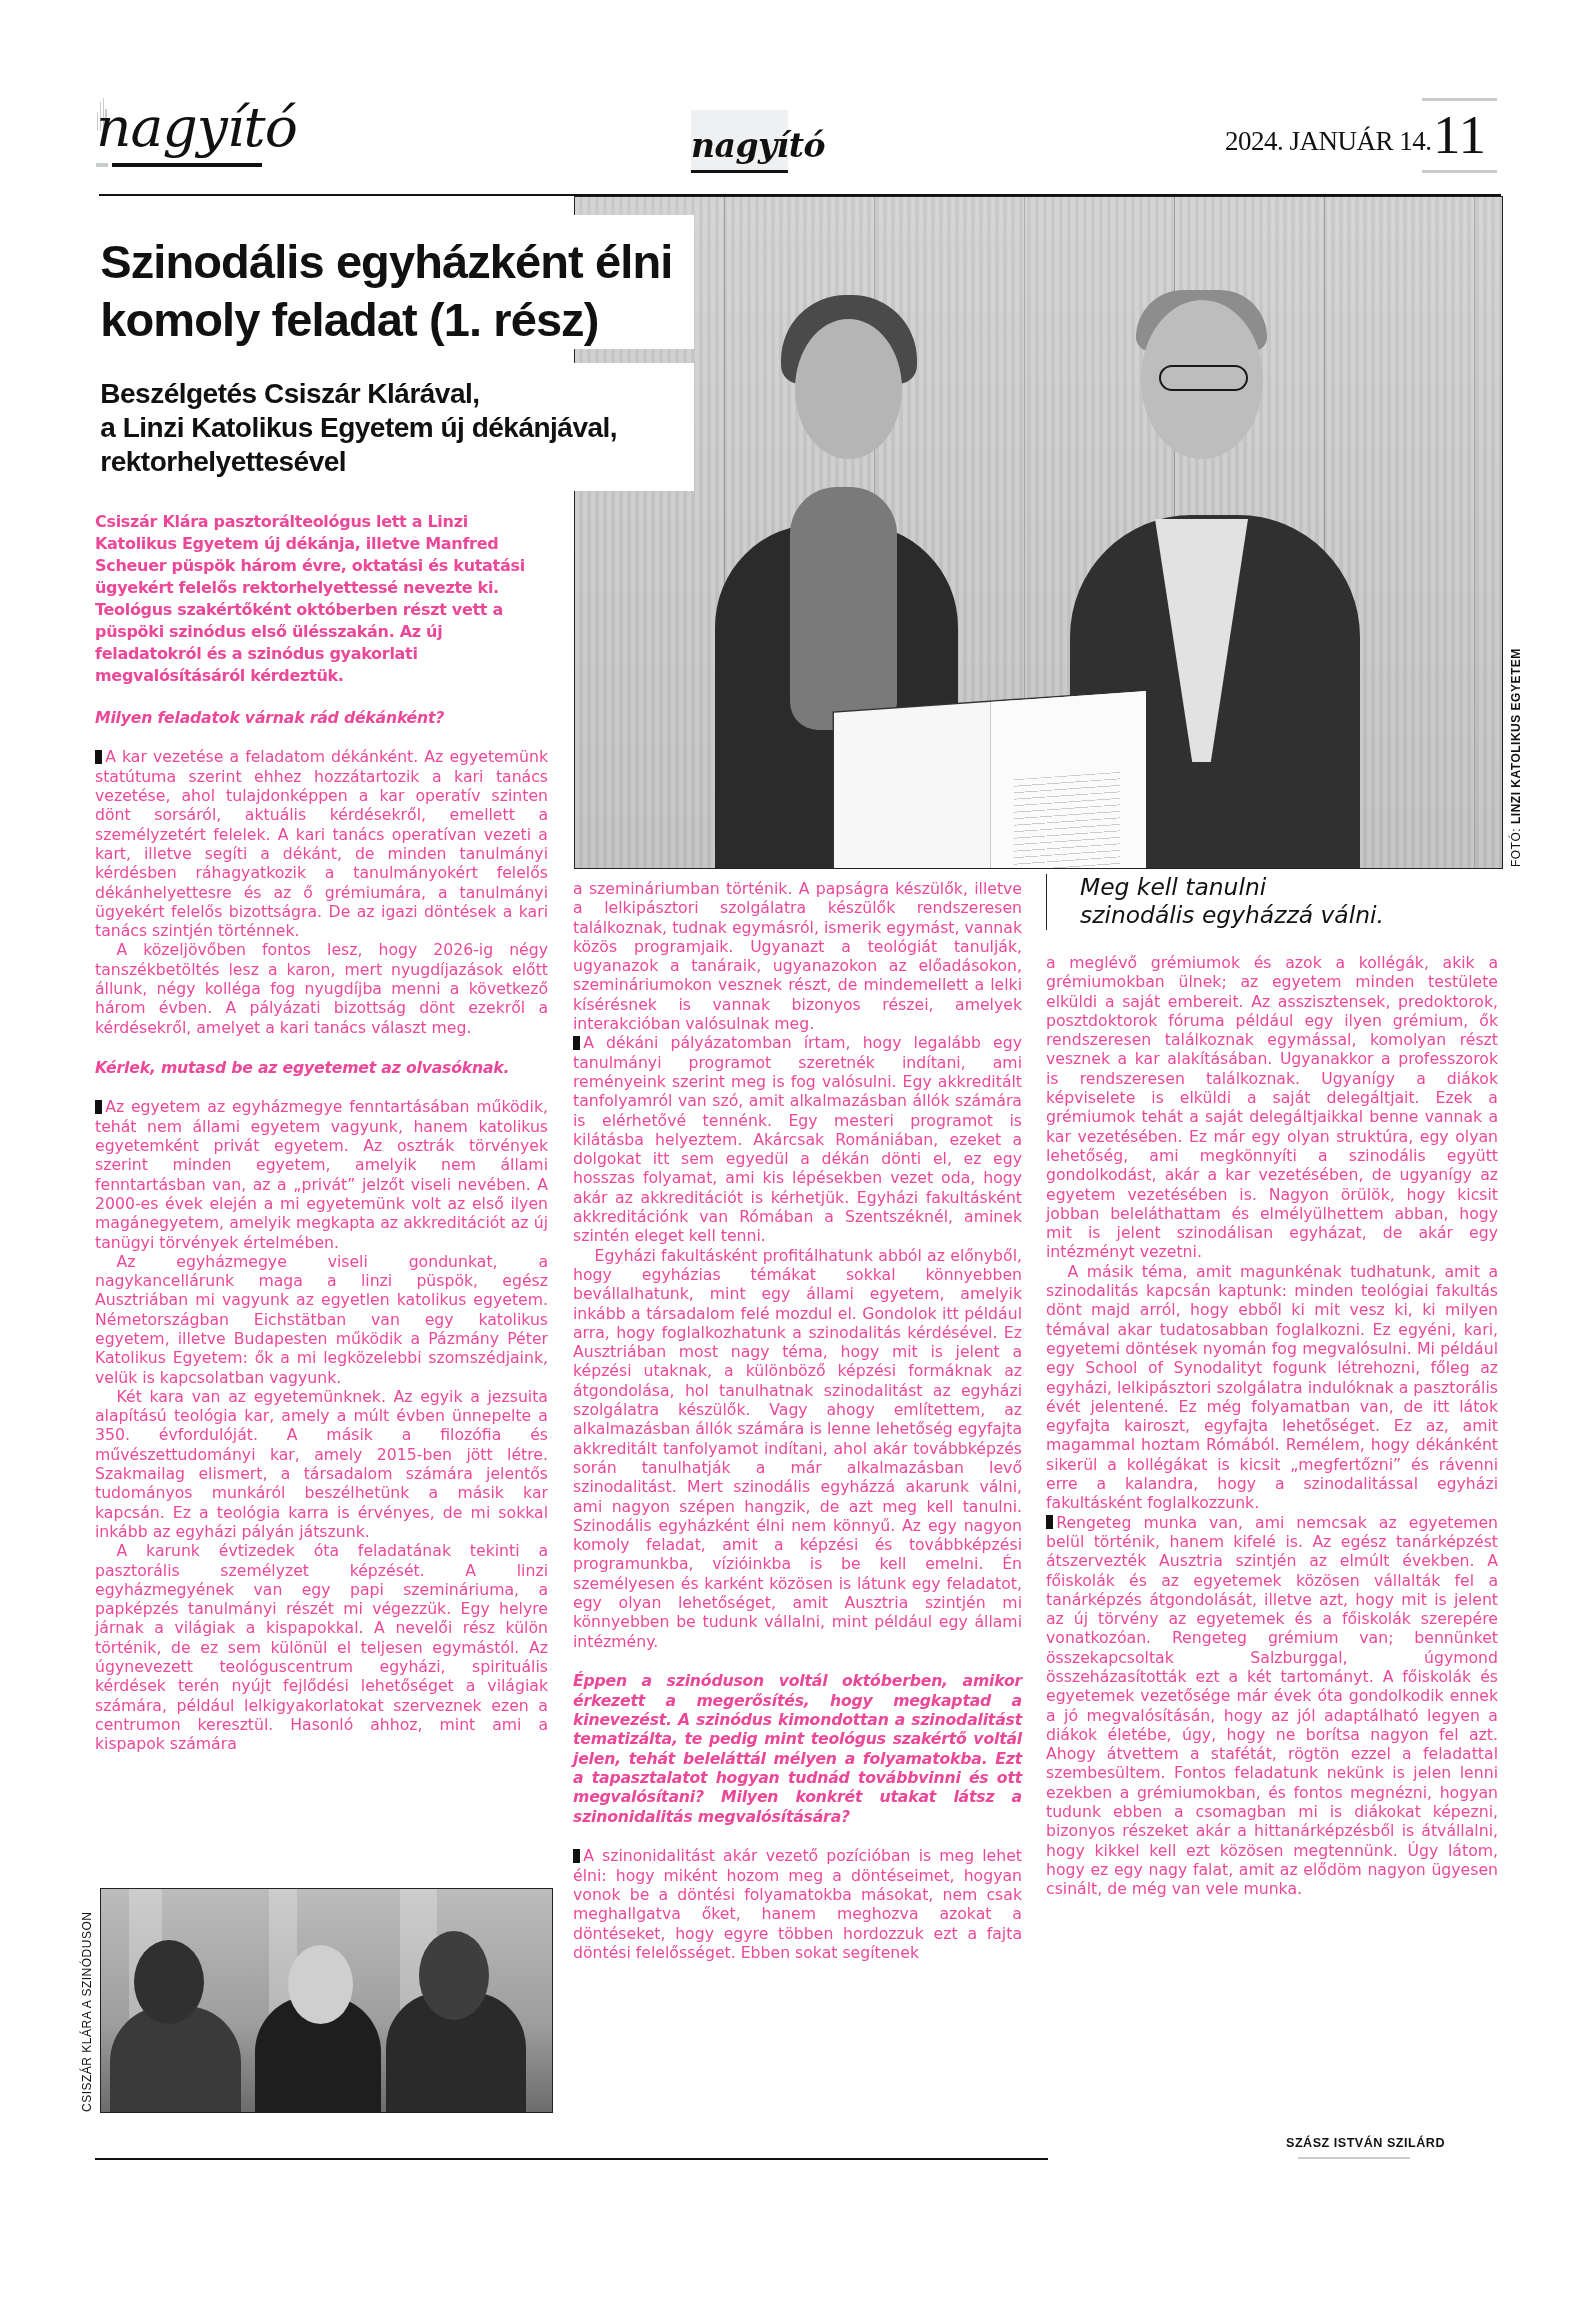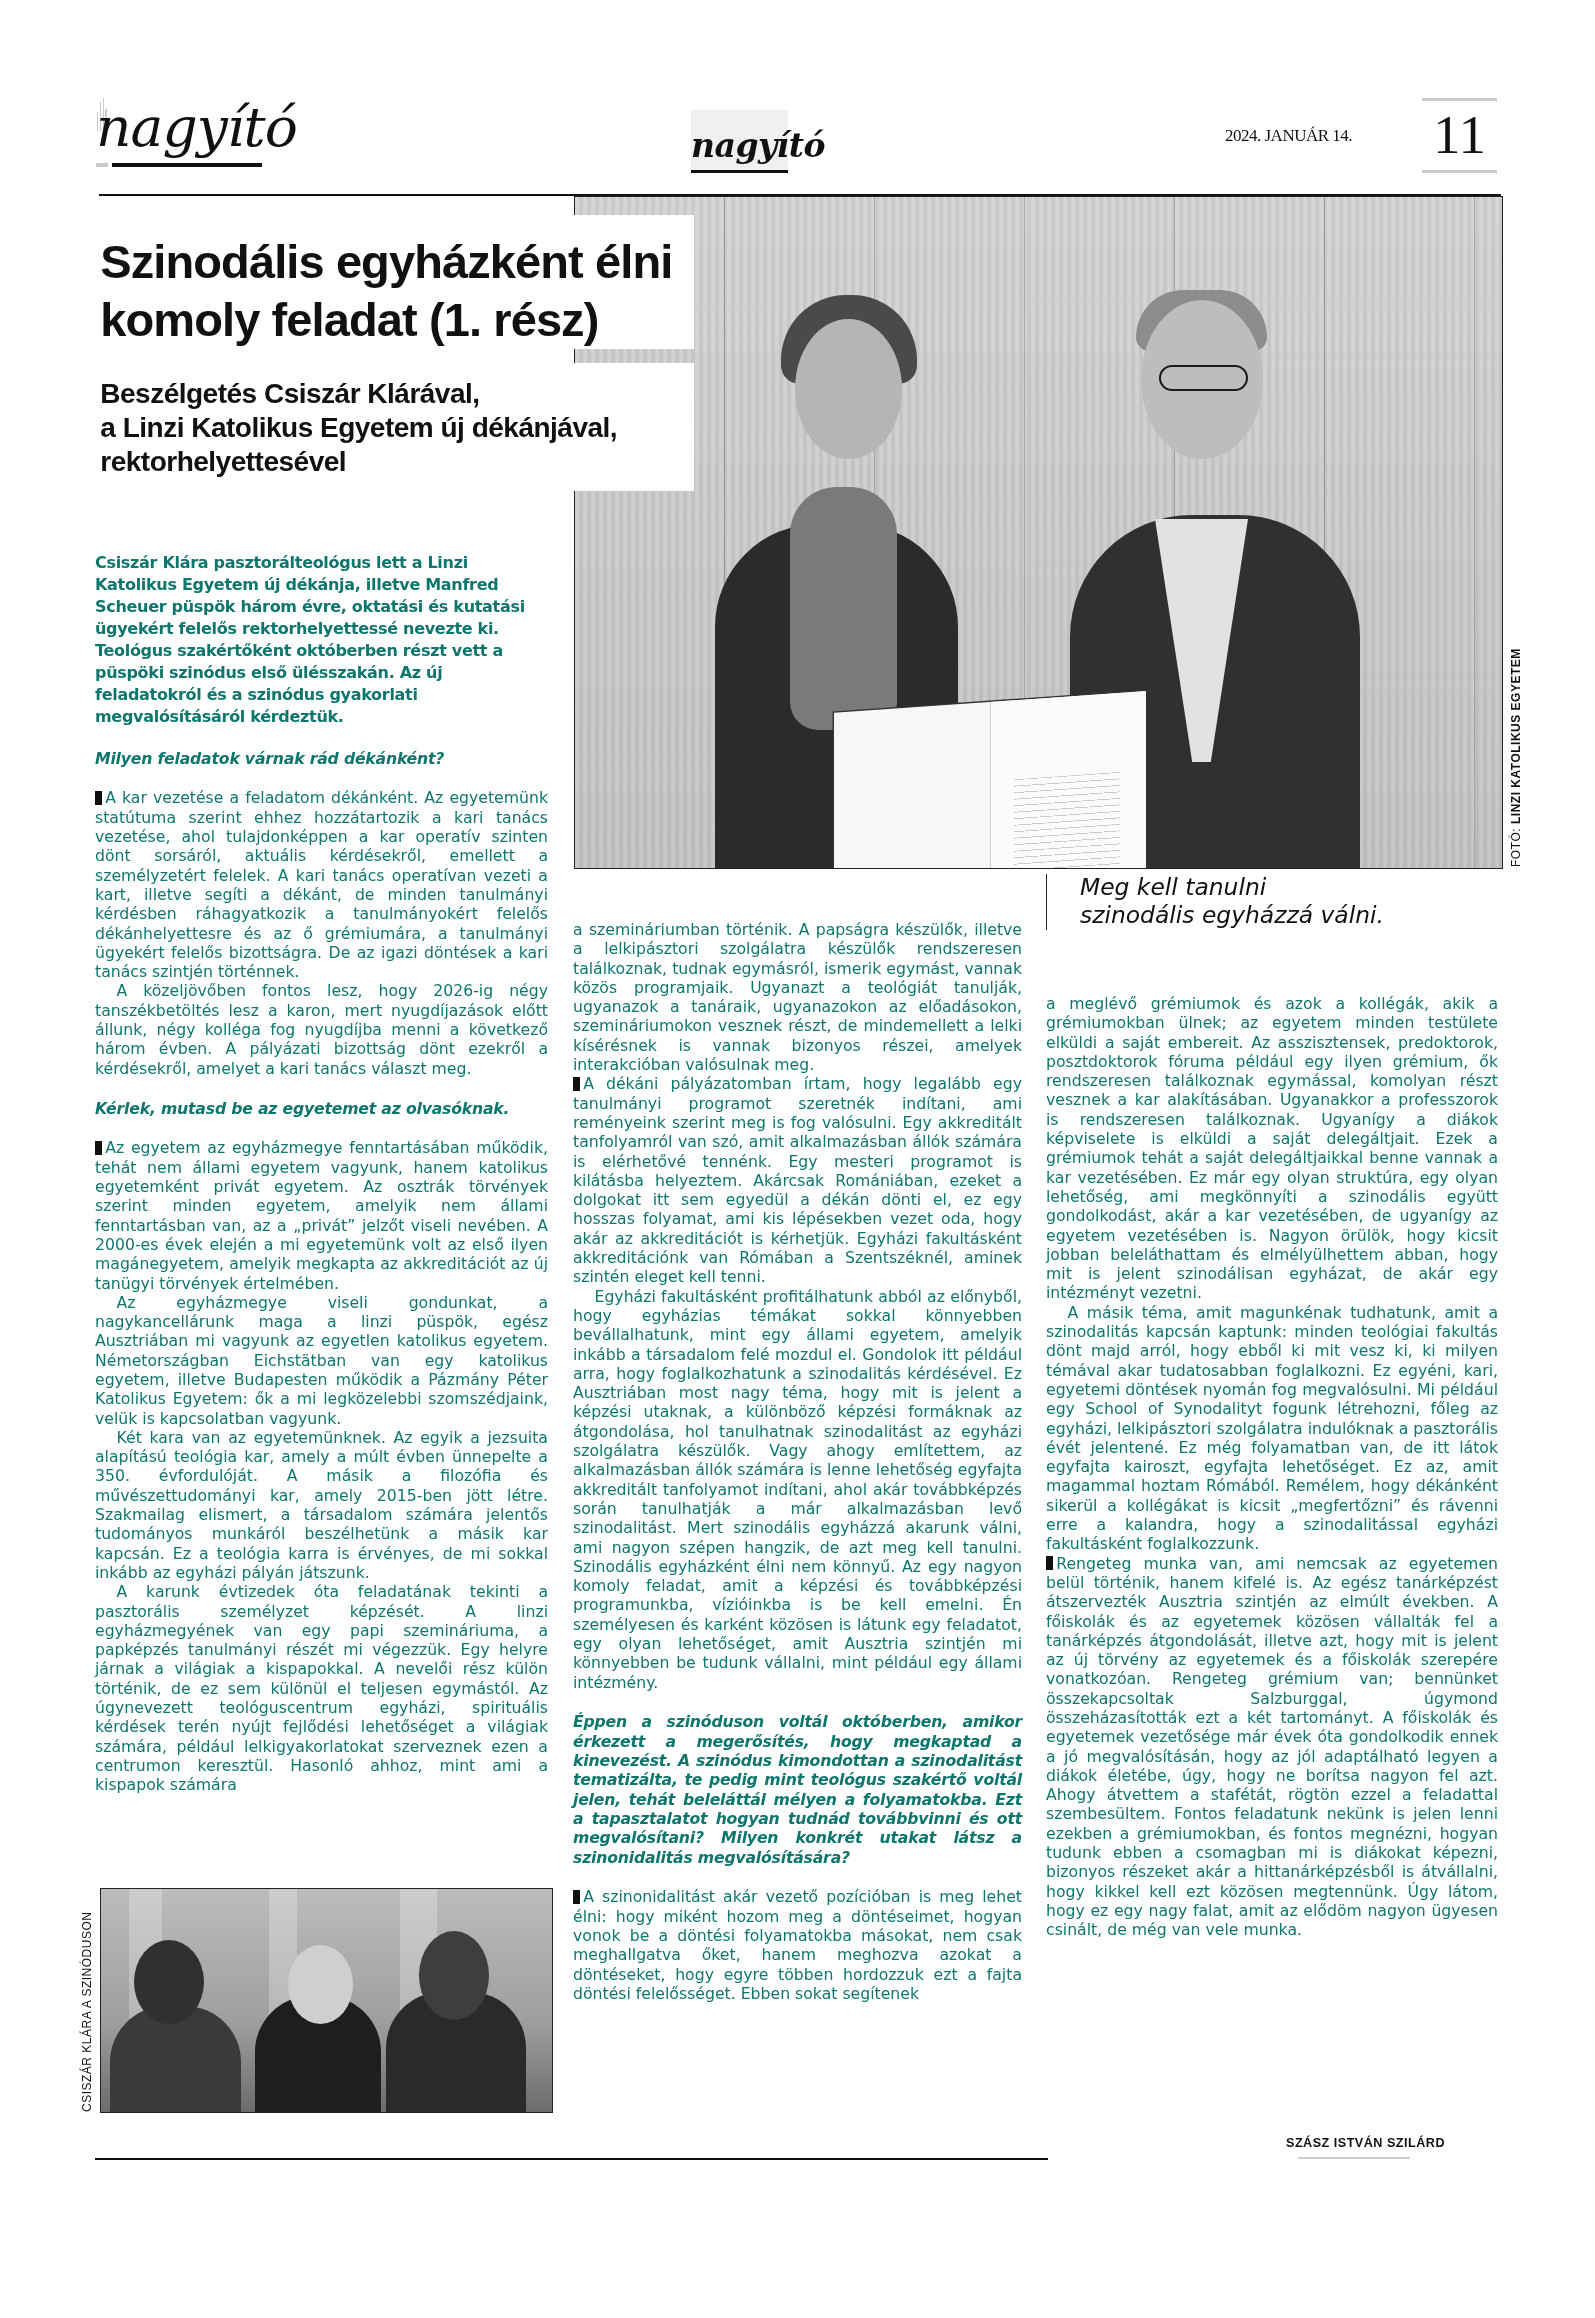--- a/index.html
+++ b/index.html
@@ -9,21 +9,21 @@
   .masthead { position: absolute; left: 0; top: 0; width: 1595px; height: 196px; }
   .logo { position: absolute; left: 96px; top: 100px; font-family: "DejaVu Serif", serif; font-style: italic; font-size: 55px; letter-spacing: -0.9px; color: #111; line-height: 1; }
   .logo-spark { position: absolute; left: 96px; top: 98px; width: 11.2px; height: 33px; }
   .logo-spark i { position: absolute; bottom: 0; width: 1.4px; background: #c8ccca; }
   .logo-underline { position: absolute; left: 112px; top: 163px; width: 150px; height: 3.7px; background: #111; }
   .logo-underline-grey { position: absolute; left: 96px; top: 163px; width: 12px; height: 3.7px; background: #c8ccca; }
 
   .section-tag { position: absolute; left: 691px; top: 110px; width: 97px; height: 60px; background: #eff0f1; border-bottom: 3.3px solid #111; }
   .section-tag span { position: absolute; left: 0; right: 0; top: 16px; text-align: right; font-family: "DejaVu Serif", serif; font-style: italic; font-weight: bold; font-size: 33px; color: #111; letter-spacing: -0.5px; }
 
-  .date { position: absolute; left: 1225px; top: 126px; font-family: "Liberation Serif", serif; font-size: 17px; color: #111; letter-spacing: -0.5px; }
+  .date { position: absolute; left: 1225px; top: 126px; font-family: "Liberation Serif", serif; font-size: 27px; color: #111; letter-spacing: -0.5px; }
   .page-no-wrap { position: absolute; left: 1422px; top: 98px; width: 75px; height: 76px; }
   .page-no-wrap .bar { position: absolute; left: 0; width: 75px; height: 3.3px; background: #c8ccca; }
   .page-no { position: absolute; left: 0; width: 75px; top: 9.3px; text-align: center; font-family: "Liberation Serif", serif; font-size: 55px; line-height: 1; color: #111; }
 
   .rule-top { position: absolute; left: 99px; top: 194px; width: 1402px; height: 2.3px; background: #111; }
 
   
   .hero { position: absolute; left: 574px; top: 196px; width: 927px; height: 671px; overflow: hidden; border: 1.4px solid #222;
     background:
       repeating-linear-gradient(90deg, rgba(0,0,0,0) 0 149px, rgba(80,80,80,0.35) 149px 150px),
@@ -46,21 +46,21 @@
   .credit-vertical { position: absolute; left: 1509px; top: 867px; transform: rotate(-90deg); transform-origin: left top; font-size: 12px; letter-spacing: 0.5px; white-space: nowrap; color: #111; }
   .credit-vertical b { font-weight: bold; }
 
   
   .title-box { position: absolute; left: 90px; top: 215px; width: 604px; background: #fff; padding-top: 18px; }
   .title { margin: 0; padding-left: 10.3px; font-family: "Liberation Sans", sans-serif; font-weight: bold; font-size: 47px; line-height: 58px; letter-spacing: -0.9px; color: #111; width: 584px; }
   .sub-box { position: absolute; left: 90px; top: 363px; width: 604px; background: #fff; padding: 14px 0 12px 0; }
   .subtitle { margin: 0; padding-left: 10.3px; font-weight: bold; font-size: 28px; line-height: 34px; letter-spacing: -0.5px; color: #111; }
 
   
-  .col { position: absolute; font-family: "DejaVu Sans", sans-serif; font-size: 15.7px; line-height: 19.3px; color: #0f766e; text-align: justify; hyphens: manual; margin-top: 41px; }
+  .col { position: absolute; font-family: "DejaVu Sans", sans-serif; font-size: 15.7px; line-height: 19.3px; color: #ec4899; text-align: justify; hyphens: manual; }
   .col p { margin: 0; }
   .col p.indent { text-indent: 21.5px; }
   .col .lead { font-family: "DejaVu Sans", sans-serif; font-weight: bold; font-size: 16px; line-height: 22px; text-align: left; letter-spacing: -0.3px; }
   .col .q { font-weight: bold; font-style: italic; margin-top: 20.6px; margin-bottom: 20.6px; letter-spacing: -0.2px; }
   .col .ans-mark { display: inline-block; width: 6.5px; height: 14px; background: #111; margin-right: 3.7px; vertical-align: -1.4px; }
   .col1 { left: 95px; top: 511px; width: 453px; }
   .col2 { left: 573px; top: 879px; width: 449px; }
   .col3 { left: 1046px; top: 953px; width: 452px; }
 
   .pull-quote { position: absolute; left: 1046px; top: 874px; width: 421px; height: 56px; border-left: 1.4px solid #222; padding-left: 33px; }

